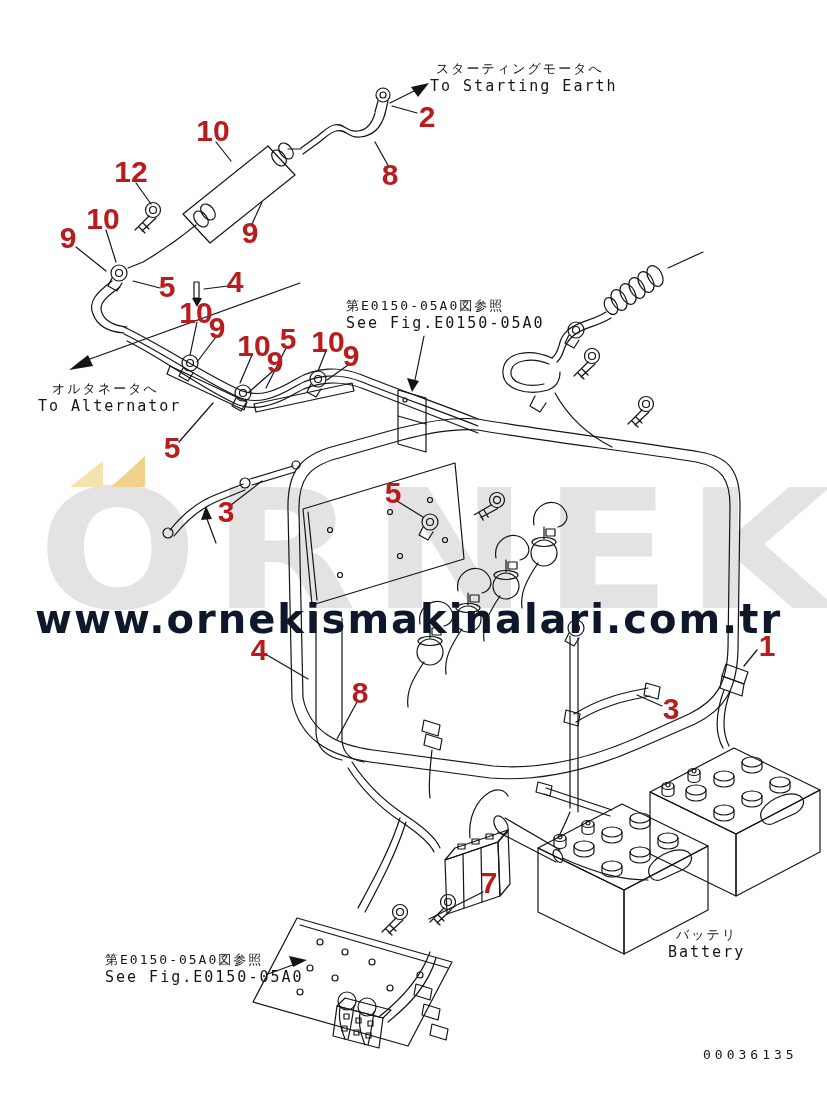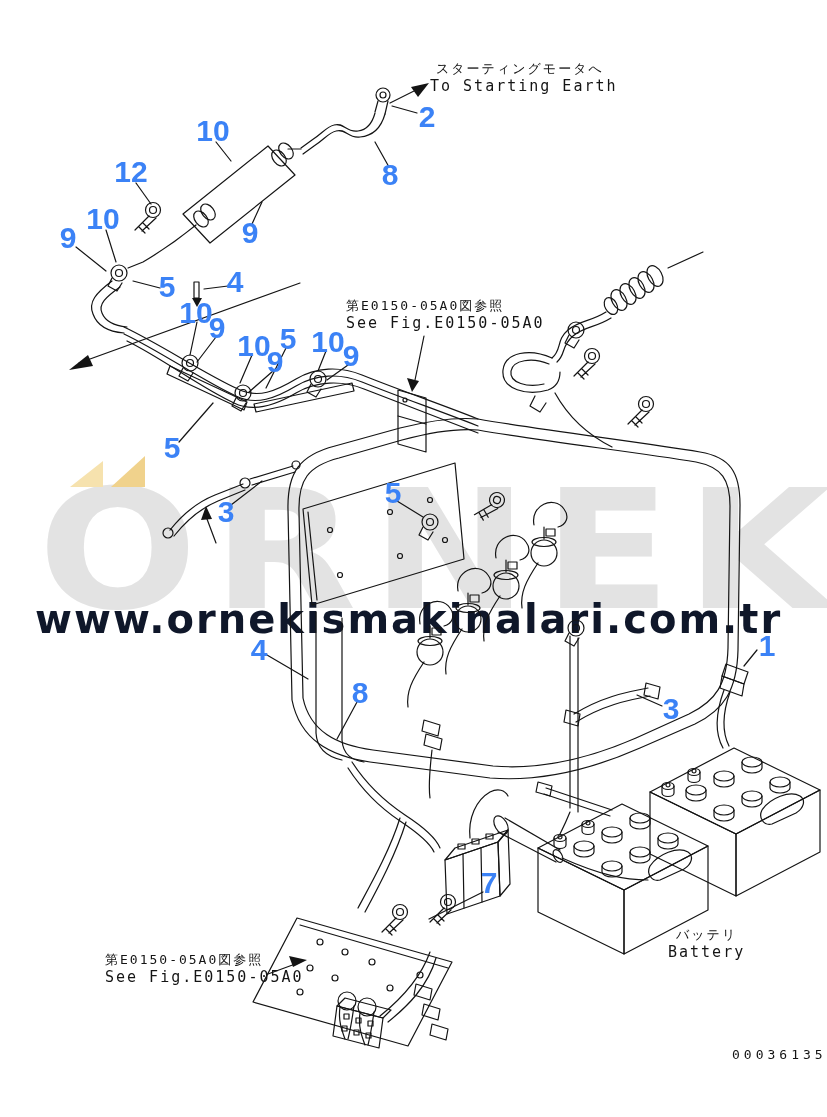--- a/index.html
+++ b/index.html
@@ -20,25 +20,25 @@
   
   svg.art{position:absolute;left:0;top:0;z-index:2;}
   svg.art path,svg.art line,svg.art circle,svg.art ellipse,svg.art polygon,svg.art polyline,svg.art rect
       {fill:none;stroke:#141414;stroke-width:1.2;stroke-linecap:round;stroke-linejoin:round;}
   svg.art .fb{fill:#141414;stroke:none;}
   svg.art .thin{stroke-width:0.9;}
   
   .lbl{position:absolute;z-index:3;color:#141414;white-space:nowrap;}
   .lbl .jp{font-size:13px;letter-spacing:2px;line-height:17px;display:block;}
   .lbl .en{font-size:15px;letter-spacing:2px;line-height:18px;display:block;}
-  .pn{position:absolute;z-index:3;font-size:13px;letter-spacing:4px;color:#141414;margin-left:29px;}
+  .pn{position:absolute;z-index:3;font-size:13px;letter-spacing:4px;color:#141414;}
   
   .co{position:absolute;z-index:4;transform:translate(-50%,-50%);
       font-family:"Liberation Sans","DejaVu Sans",sans-serif;font-weight:bold;
-      font-size:30px;color:#3b82f6;line-height:30px;}
+      font-size:30px;color:#b91c1c;line-height:30px;}
 </style>
 </head>
 <body>
 
 <div class="stage">
 
   <div>
     <div class="wm-text">ORNEK</div>
     <div class="tri tri1"></div>
     <div class="tri tri2"></div>
@@ -320,20 +320,24 @@
       <line x1="757" y1="650" x2="744" y2="666"></line>
       <line x1="662" y1="706" x2="637" y2="695"></line>
       <line x1="483" y1="892" x2="429" y2="919"></line>
     </g>
   </svg>
 
   <div class="lbl" style="left:430px;top:60px">
     <span class="jp" style="padding-left:6px">スターティングモータへ</span>
     <span class="en">To Starting Earth</span>
   </div>
+  <div class="lbl" style="left:38px;top:380px">
+    <span class="jp" style="padding-left:14px">オルタネータへ</span>
+    <span class="en">To Alternator</span>
+  </div>
   <div class="lbl" style="left:346px;top:297px">
     <span class="jp">第E0150-05A0図参照</span>
     <span class="en">See Fig.E0150-05A0</span>
   </div>
   <div class="lbl" style="left:105px;top:951px">
     <span class="jp">第E0150-05A0図参照</span>
     <span class="en">See Fig.E0150-05A0</span>
   </div>
   <div class="lbl" style="left:668px;top:926px">
     <span class="jp" style="padding-left:8px">バッテリ</span>

